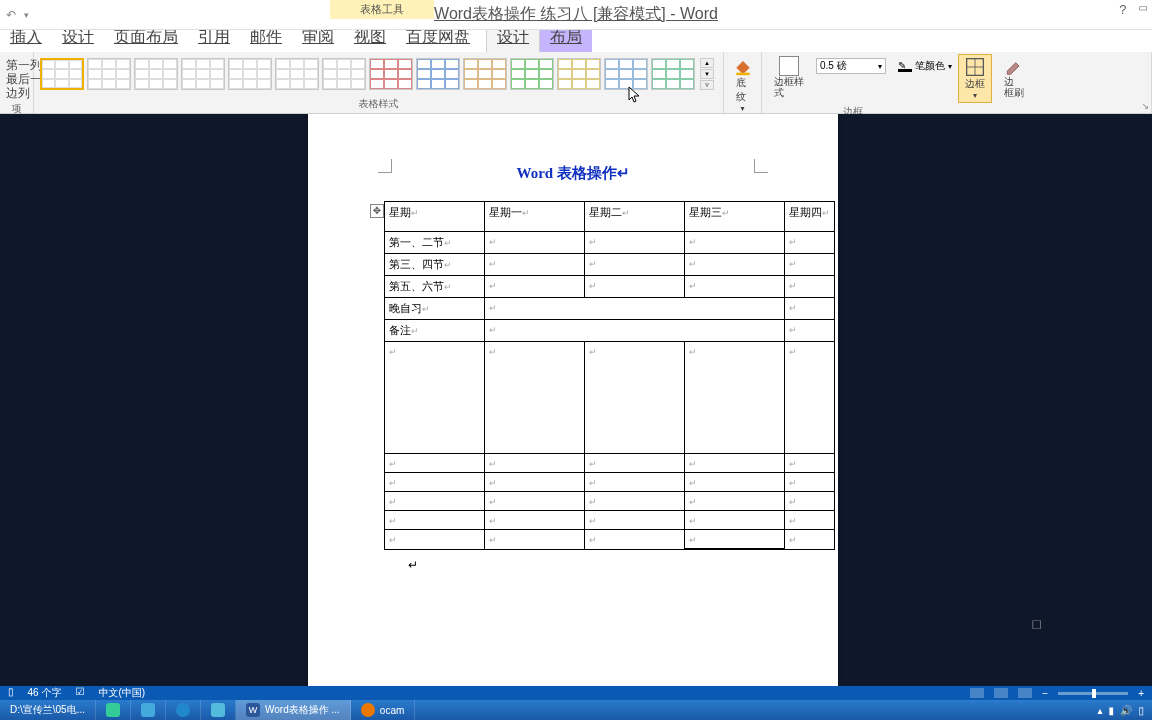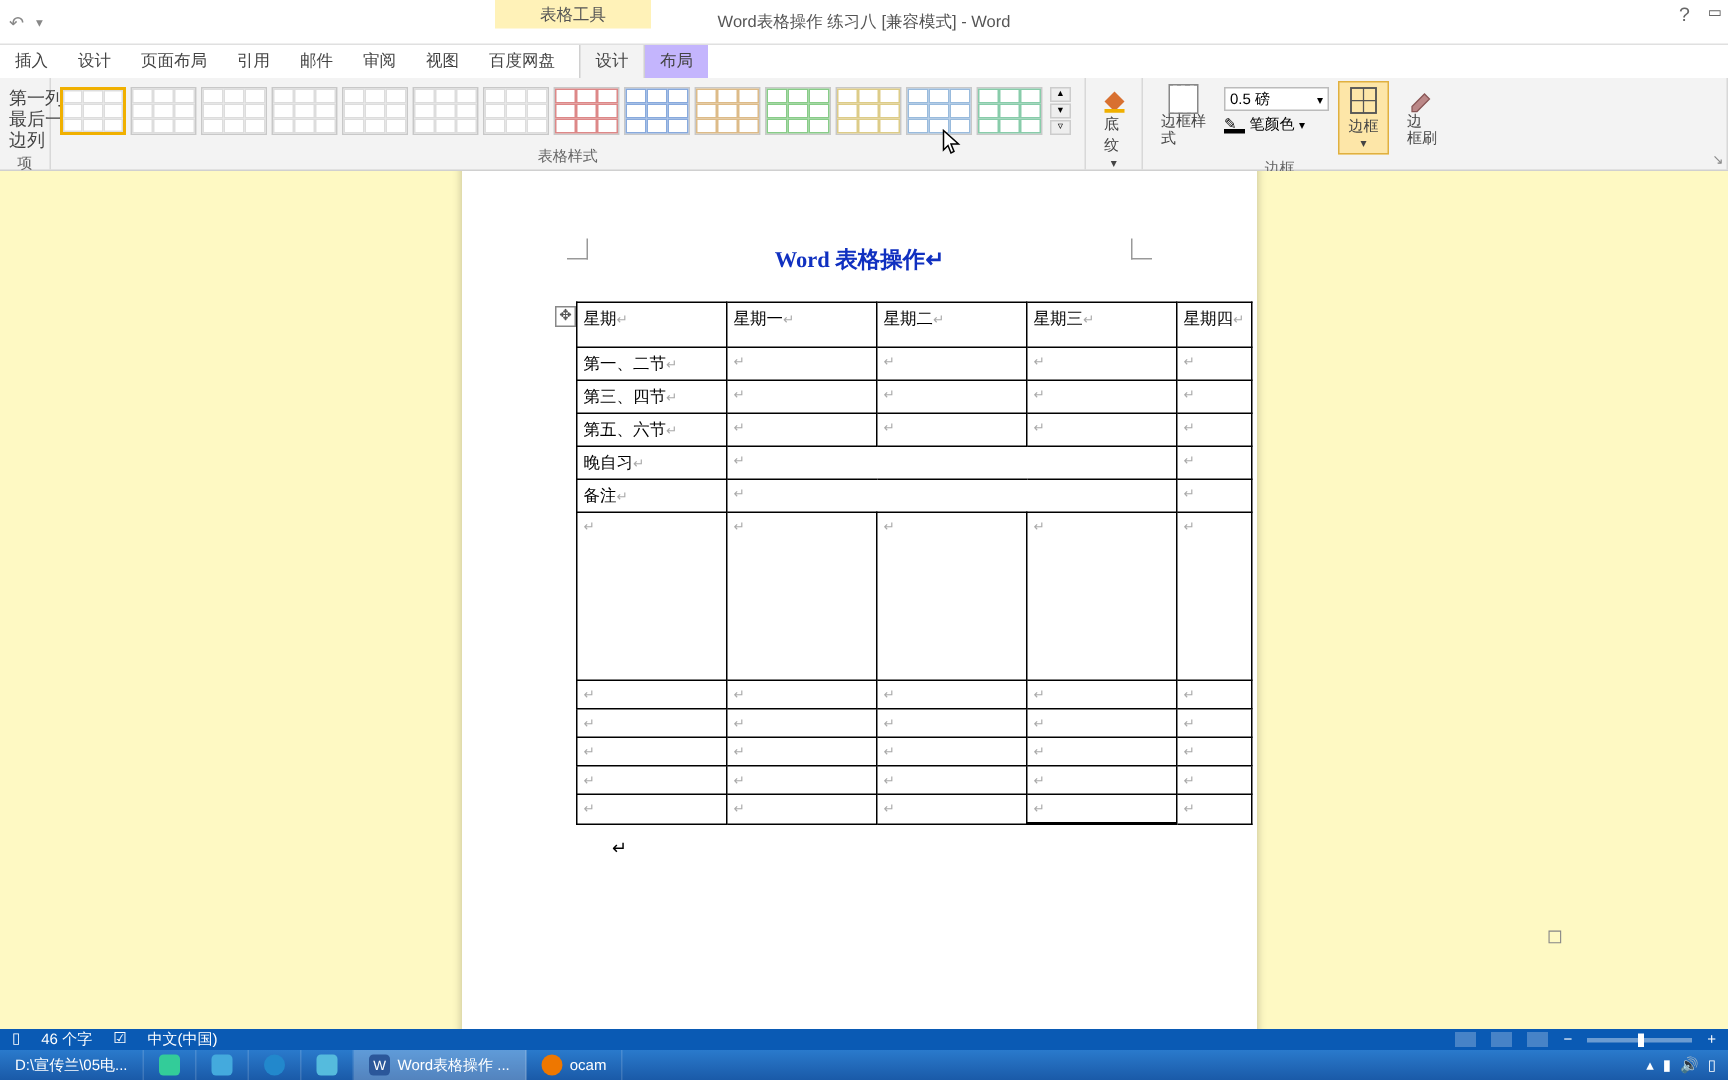--- a/index.html
+++ b/index.html
@@ -2,55 +2,55 @@
 <html><head>
 <meta charset="utf-8">
 <style>
 * { margin: 0; padding: 0; box-sizing: border-box; }
 body { font-family: "Microsoft YaHei", Arial, sans-serif; font-size: 12px; background: #fff; overflow: hidden; width: 1152px; height: 720px; position: relative; }
 
 
 .titlebar { height: 30px; background: #fff; display: flex; align-items: center; position: relative; border-bottom: 1px solid #e0e0e0; }
 .titlebar .qat { display: flex; align-items: center; gap: 8px; padding-left: 6px; }
 .titlebar .context-tab-label { position: absolute; left: 330px; top: 0; background: #fff2b8; padding: 2px 30px; font-size: 11px; color: #555; }
-.titlebar .doc-title { position: absolute; left: 50%; transform: translateX(-50%); font-size: 11px; color: #555; }
+.titlebar .doc-title { position: absolute; left: 50%; transform: translateX(-50%); font-size: 16px; color: #555; text-decoration: underline; }
 .titlebar .window-controls { position: absolute; right: 4px; top: 2px; display: flex; gap: 12px; }
 .titlebar .window-controls span { font-size: 13px; color: #666; cursor: pointer; }
 
 
 .ribbon-tabs { height: 22px; display: flex; align-items: flex-end; padding-left: 0; background: #fff; }
-.ribbon-tab { padding: 4px 10px; font-size: 11px; color: #444; cursor: pointer; }
+.ribbon-tab { padding: 4px 10px; font-size: 16px; color: #444; cursor: pointer; text-decoration: underline; }
 .ribbon-tab.context { background: #c4b5fd; }
 .ribbon-tab.active { background: #f3f3f3; border: 1px solid #d0d0d0; border-bottom: none; }
 
 
 .ribbon { height: 62px; background: #f3f3f3; border-bottom: 1px solid #d0d0d0; display: flex; position: relative; }
 .ribbon-group { border-right: 1px solid #d8d8d8; padding: 2px 6px 0 6px; display: flex; flex-direction: column; justify-content: space-between; position: relative; }
 .ribbon-group-label { font-size: 10px; color: #666; text-align: center; padding: 2px 0; }
 .ribbon-left-stack { width: 32px; font-size: 12px; color: #444; line-height: 14px; padding-top: 4px; }
 .ribbon-left-stack div { cursor: pointer; white-space: nowrap; }
 
 .style-gallery { display: flex; gap: 3px; flex-wrap: nowrap; align-items: center; padding-top: 4px; }
 .style-thumb { width: 44px; height: 32px; background: #fff; border: 1px solid #c8c8c8; display: flex; flex-direction: column; cursor: pointer; }
 .style-thumb.sel { border: 2px solid #f0b000; }
 .style-thumb .tr { flex: 1; display: flex; }
 .style-thumb .tc { flex: 1; border: 0.5px solid #ddd; }
 .gallery-spin { width: 14px; display: flex; flex-direction: column; gap: 1px; margin-left: 2px; }
 .gallery-spin span { width: 14px; height: 10px; background: #eee; border: 1px solid #ccc; font-size: 7px; text-align: center; line-height: 8px; cursor: pointer; }
 
 .shading-btn, .border-style-btn, .border-btn, .brush-btn { display: flex; flex-direction: column; align-items: center; justify-content: center; padding: 2px 6px; font-size: 10px; color: #444; cursor: pointer; }
 .shading-btn svg, .border-style-btn span.ic, .border-btn svg, .brush-btn svg { width: 20px; height: 20px; }
-.border-opts { display: flex; flex-direction: column; gap: 2px; font-size: 10px; padding-top: 4px; }
+.border-opts { display: flex; flex-direction: row; gap: 12px; font-size: 10px; padding-top: 4px; }
 .border-weight { width: 70px; height: 16px; border: 1px solid #bbb; background: #fff; font-size: 10px; padding: 0 3px; display: flex; align-items: center; justify-content: space-between; }
 .pen-color { display: flex; align-items: center; gap: 3px; }
 .ribbon-group .launcher { position: absolute; right: 2px; bottom: 2px; font-size: 9px; color: #888; cursor: pointer; }
 .border-btn.sel { background: #fde6a8; border: 1px solid #e0b040; }
 
 
-.doc-area { position: absolute; top: 114px; left: 0; right: 0; bottom: 34px; background: #fef9c3; overflow: hidden; }
+.doc-area { position: absolute; top: 114px; left: 0; right: 0; bottom: 34px; background: #0f172a; overflow: hidden; }
 .page { position: absolute; left: 308px; top: -10px; width: 530px; min-height: 700px; background: #fff; box-shadow: 0 0 6px rgba(0,0,0,0.25); padding: 60px 0 0 0; }
 .page-title { text-align: center; color: #1030c0; font-size: 15px; font-weight: bold; font-family: "SimSun", serif; margin-bottom: 18px; }
 .corner { position: absolute; width: 14px; height: 14px; }
 .corner.tl { left: 70px; top: 55px; border-left: 1px solid #999; border-top: 1px solid #999; transform: rotate(180deg);}
 .corner.tr { right: 70px; top: 55px; border-right: 1px solid #999; border-top: 1px solid #999; transform: rotate(180deg);}
 .table-anchor { position: absolute; left: 62px; top: 100px; width: 14px; height: 14px; border: 1px solid #888; font-size: 10px; text-align: center; line-height: 12px; color: #555; cursor: move; }
 
 .word-table { margin-left: 76px; border-collapse: collapse; font-size: 11px; font-family: "SimSun", serif; }
 .word-table td { border: 1px solid #000; padding: 3px 4px; vertical-align: top; min-height: 18px; }
 .word-table td.tall { height: 112px; }

